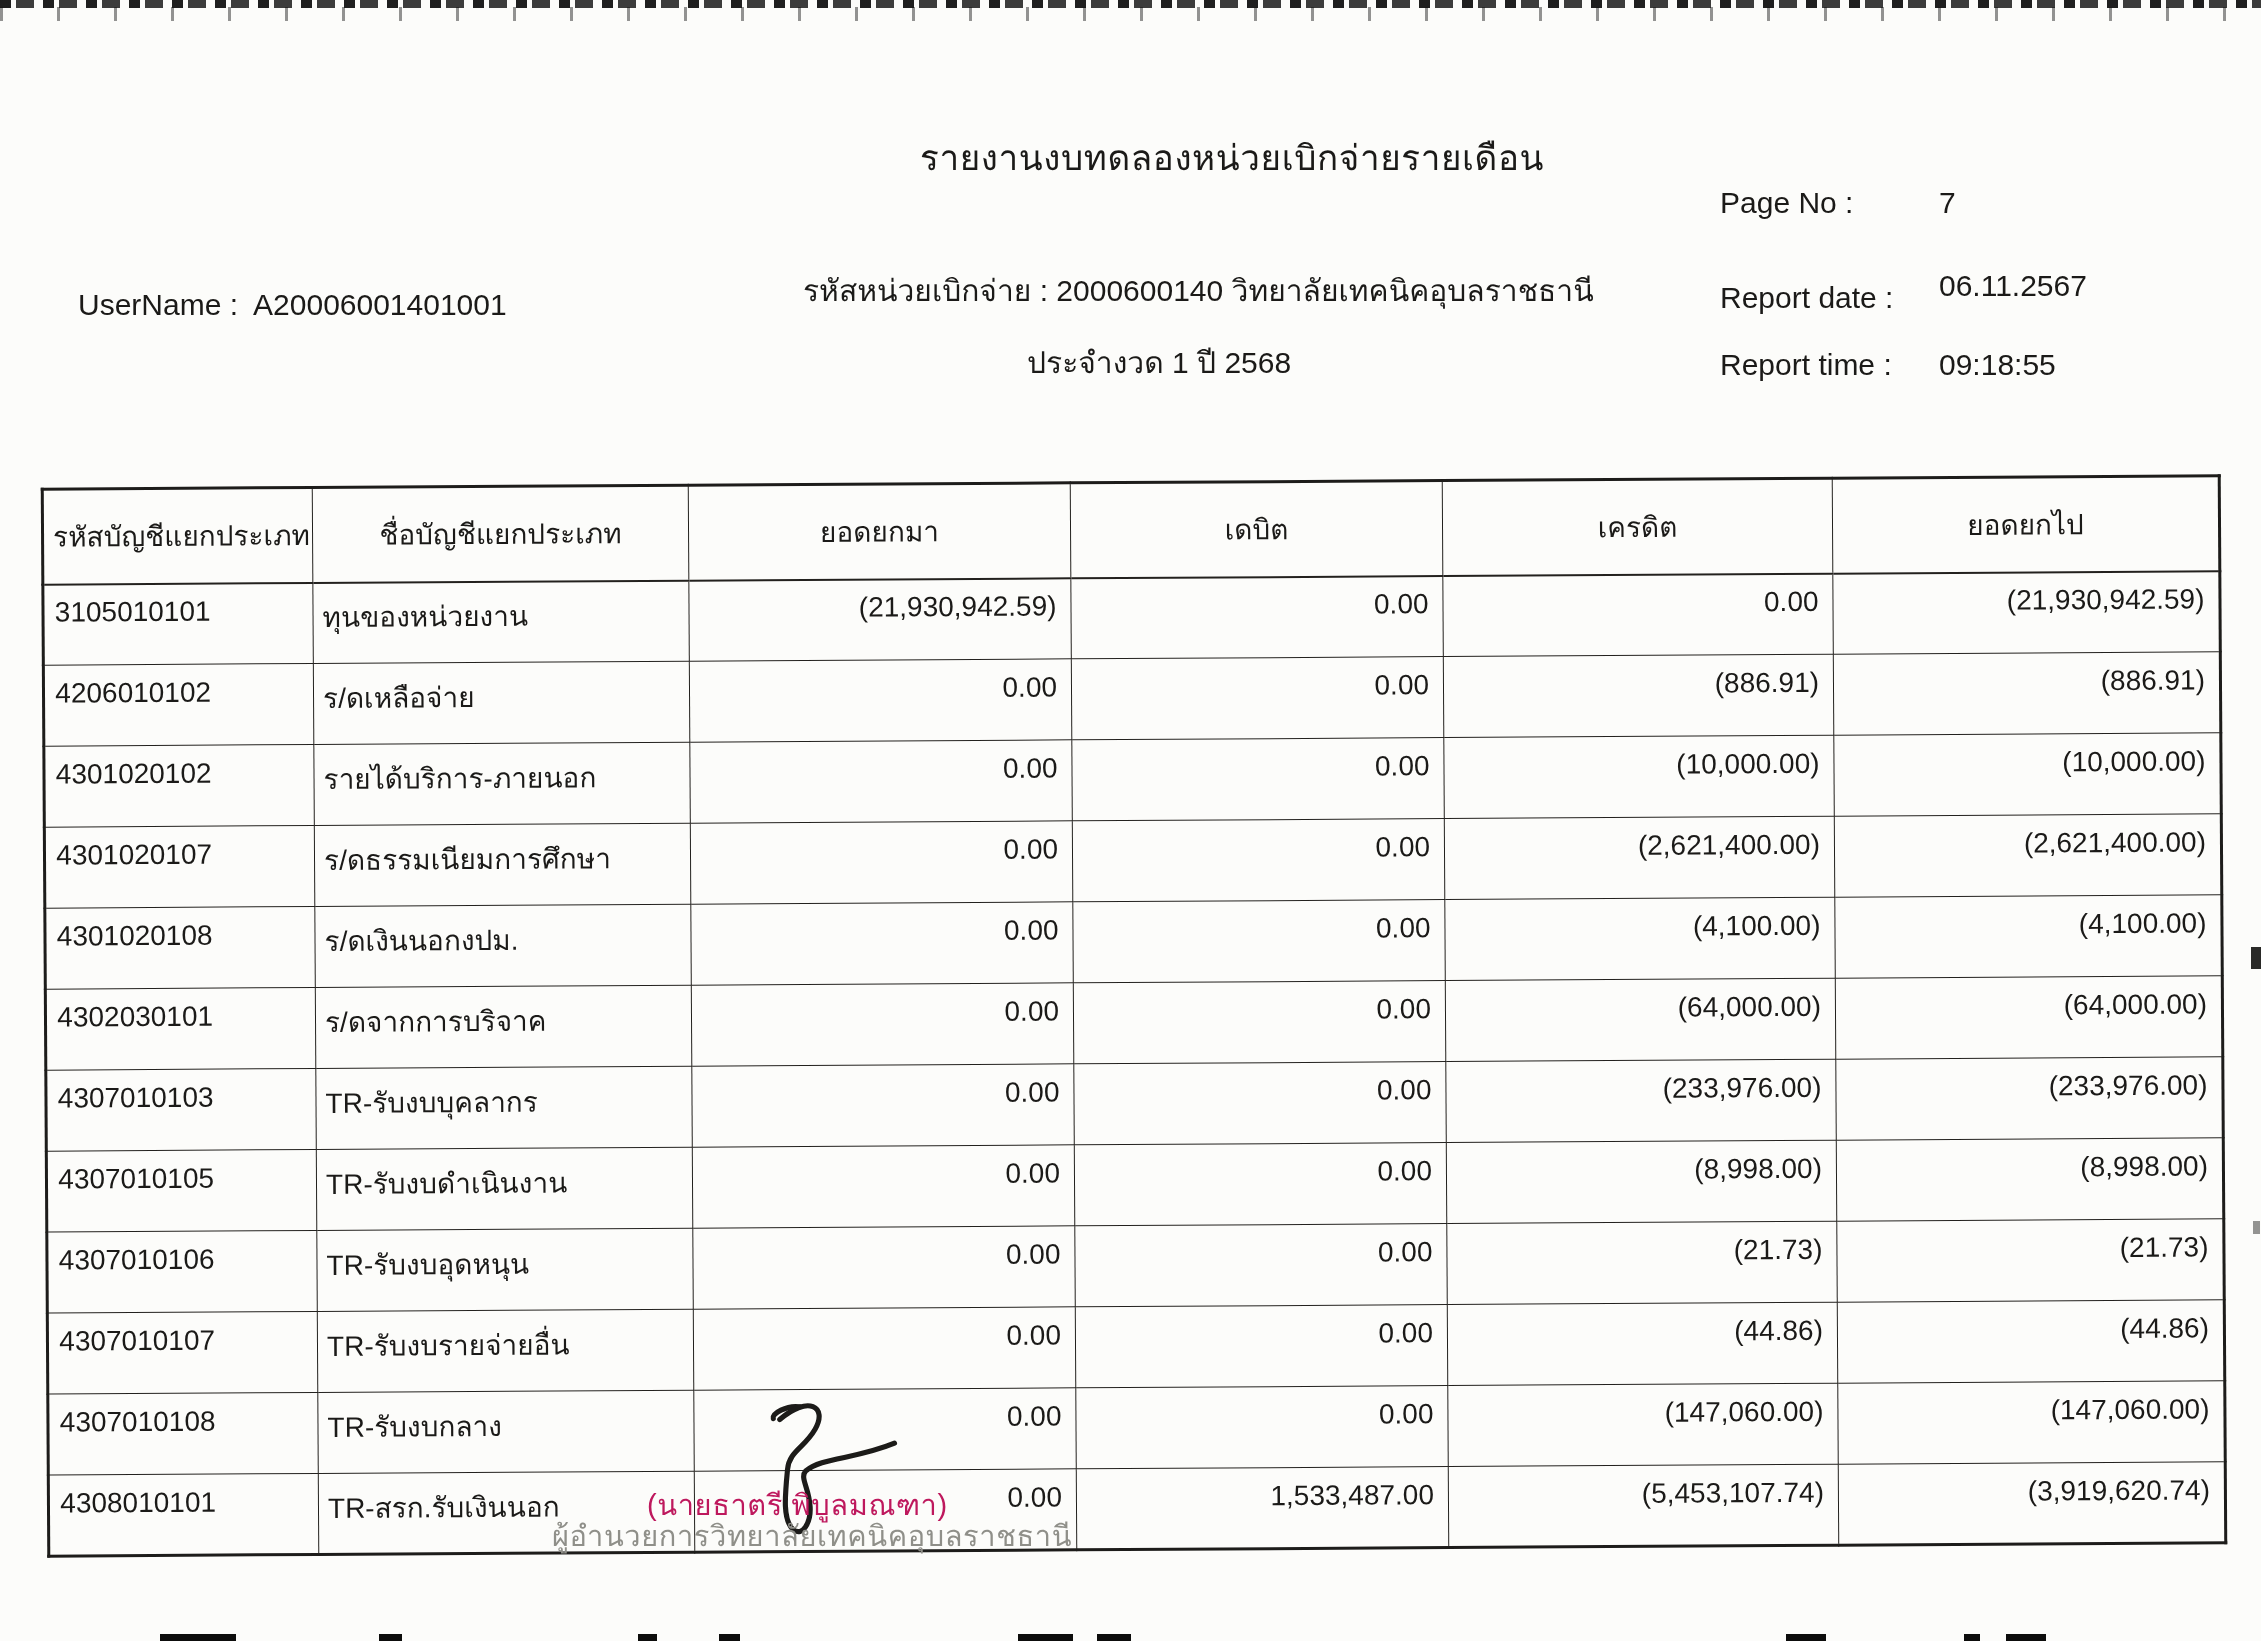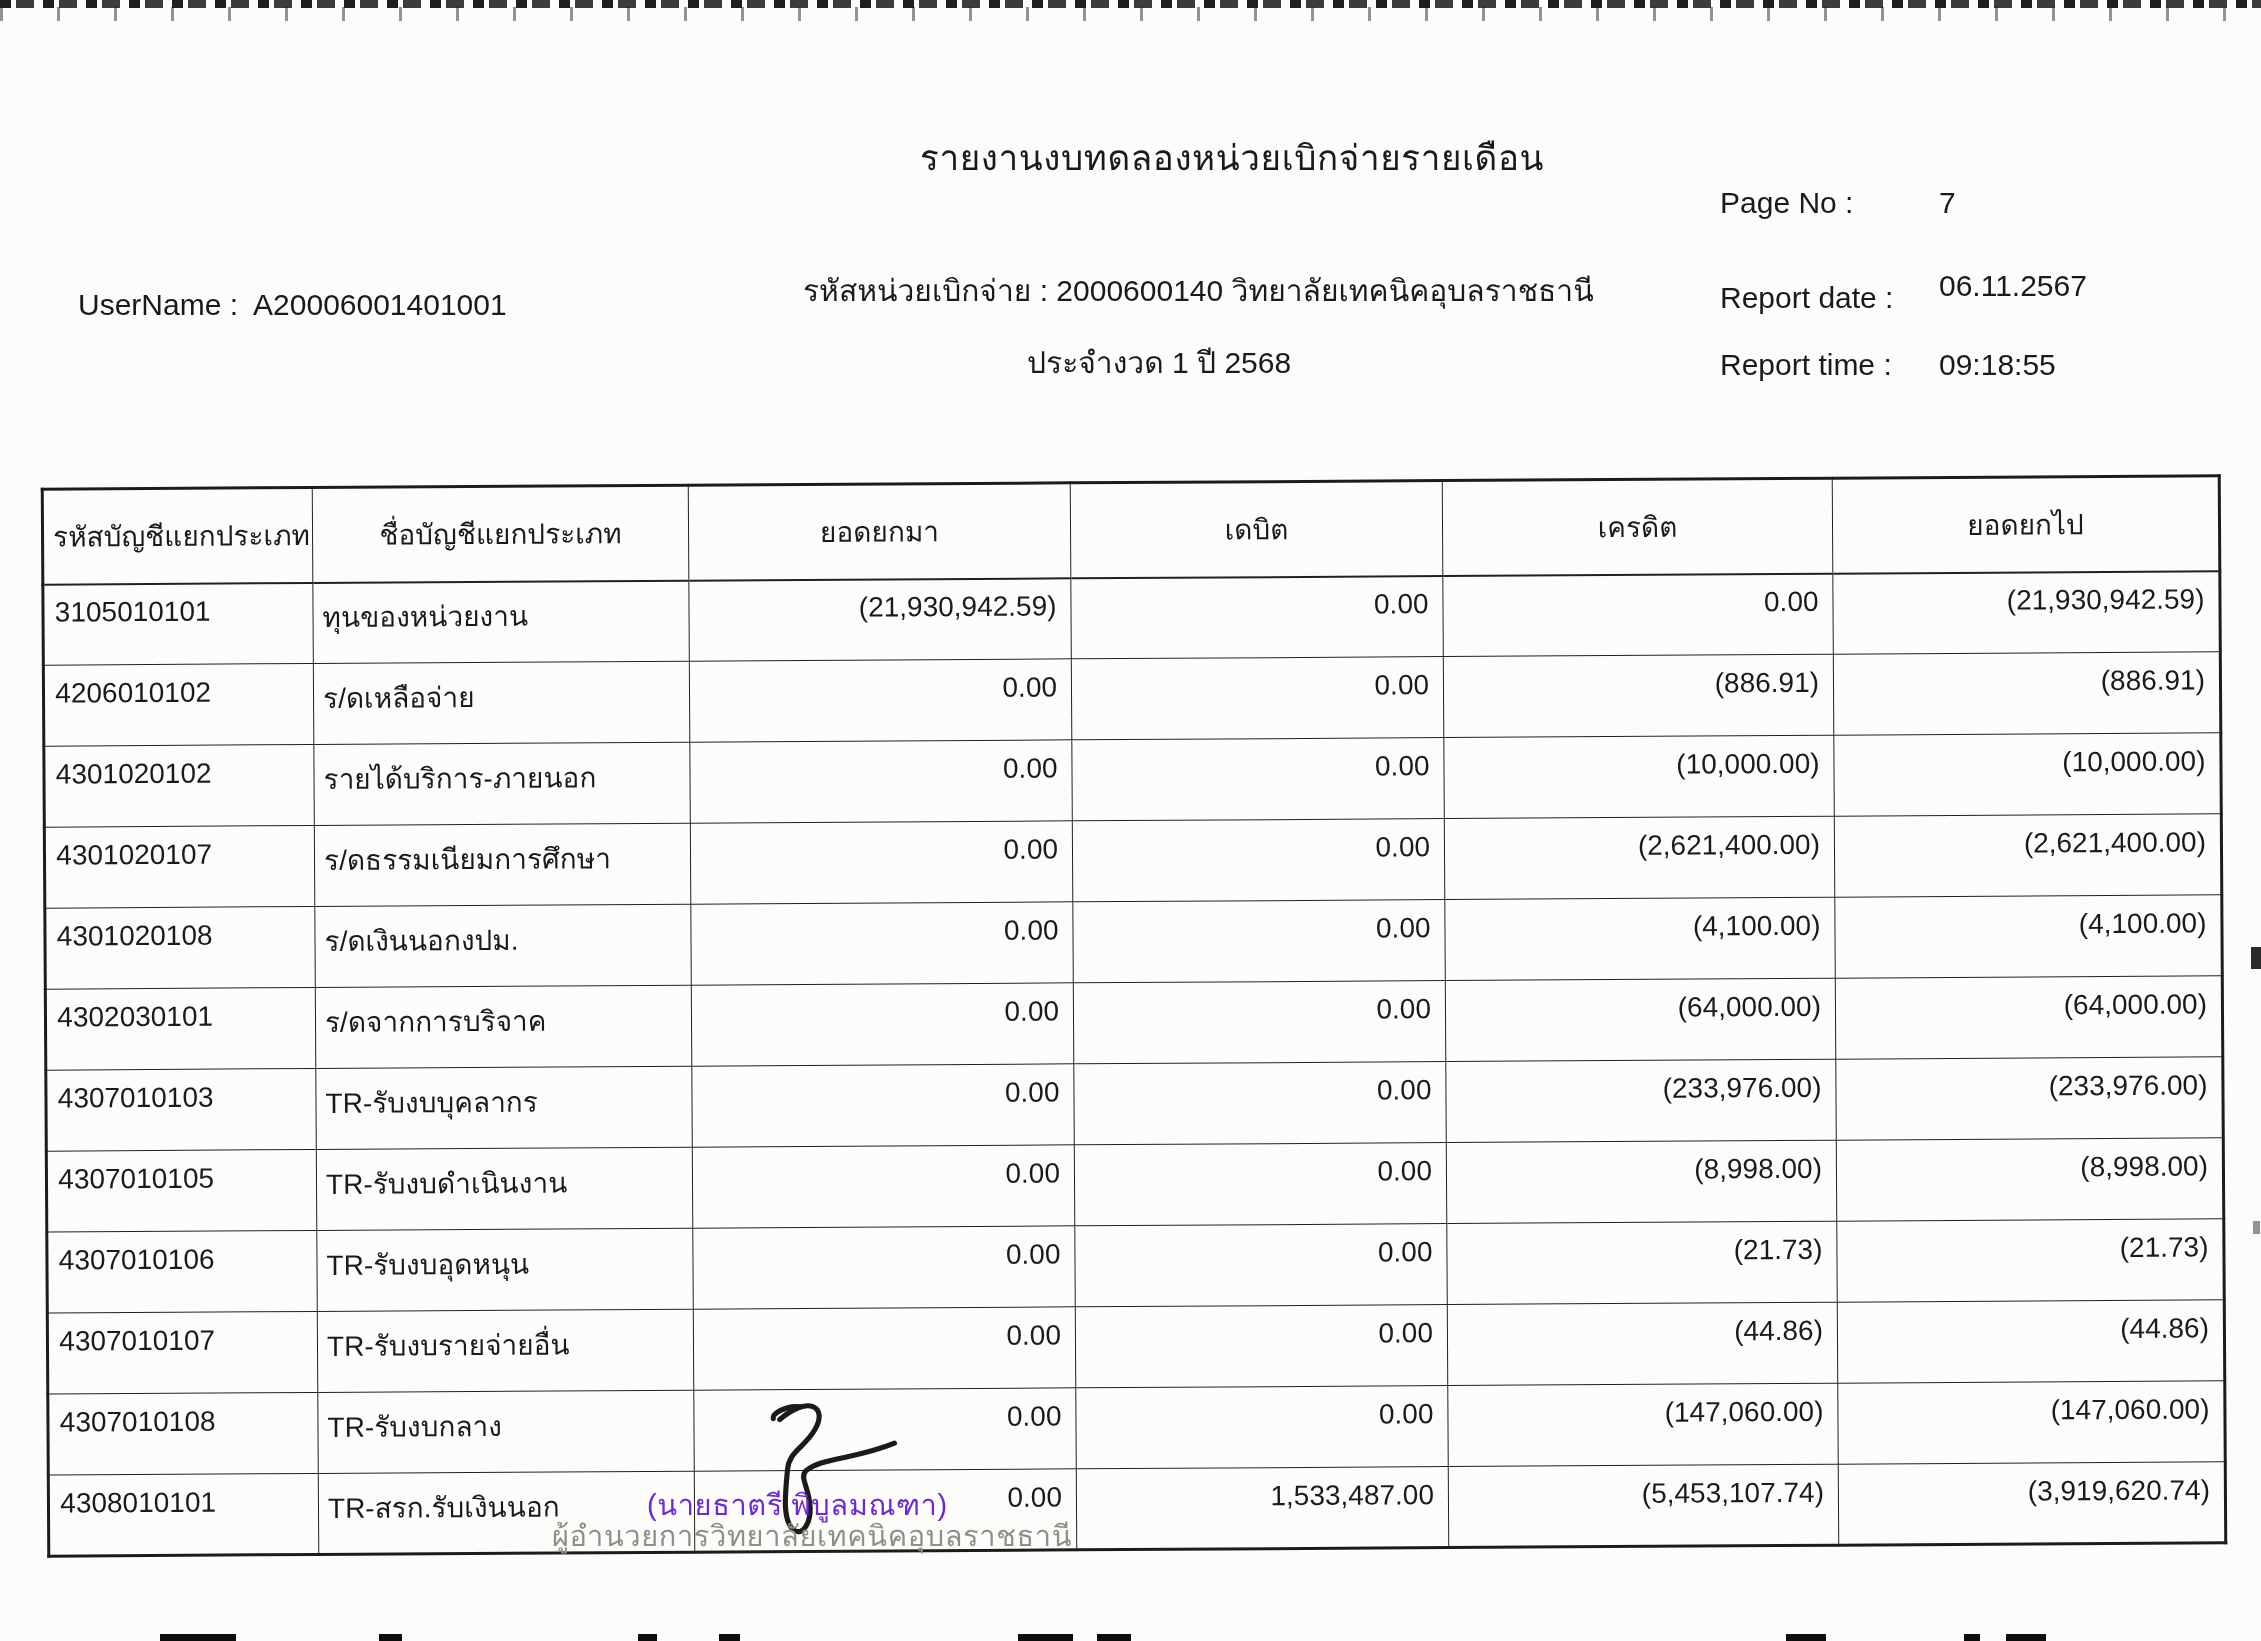--- a/index.html
+++ b/index.html
@@ -56,21 +56,21 @@
   table.report tbody td.c1 { text-align:left; padding-left:9px; }
   table.report tbody td.c2, table.report tbody td.c3,
   table.report tbody td.c4, table.report tbody td.c5 {
     text-align:right; padding-right:14px;
   }
 
   
   .sig-squiggle { position:absolute; left:736px; top:1389px; width:174px; height:161px;
     transform:rotate(-3deg); }
   .sig-name { position:absolute; left:647px; top:1482px; font-size:29px;
-    color:#6d28d9; letter-spacing:0.6px; white-space:nowrap; }
+    color:#be185d; letter-spacing:0.6px; white-space:nowrap; }
   .sig-title { position:absolute; left:552px; top:1513px; font-size:29px;
     color:#8f8f89; letter-spacing:0.6px; white-space:nowrap; }
 </style>
 </head>
 <body>
 
 <div class="page">
 
   <div class="scan-band-top"></div>
   <div class="scan-ticks-top"></div>

